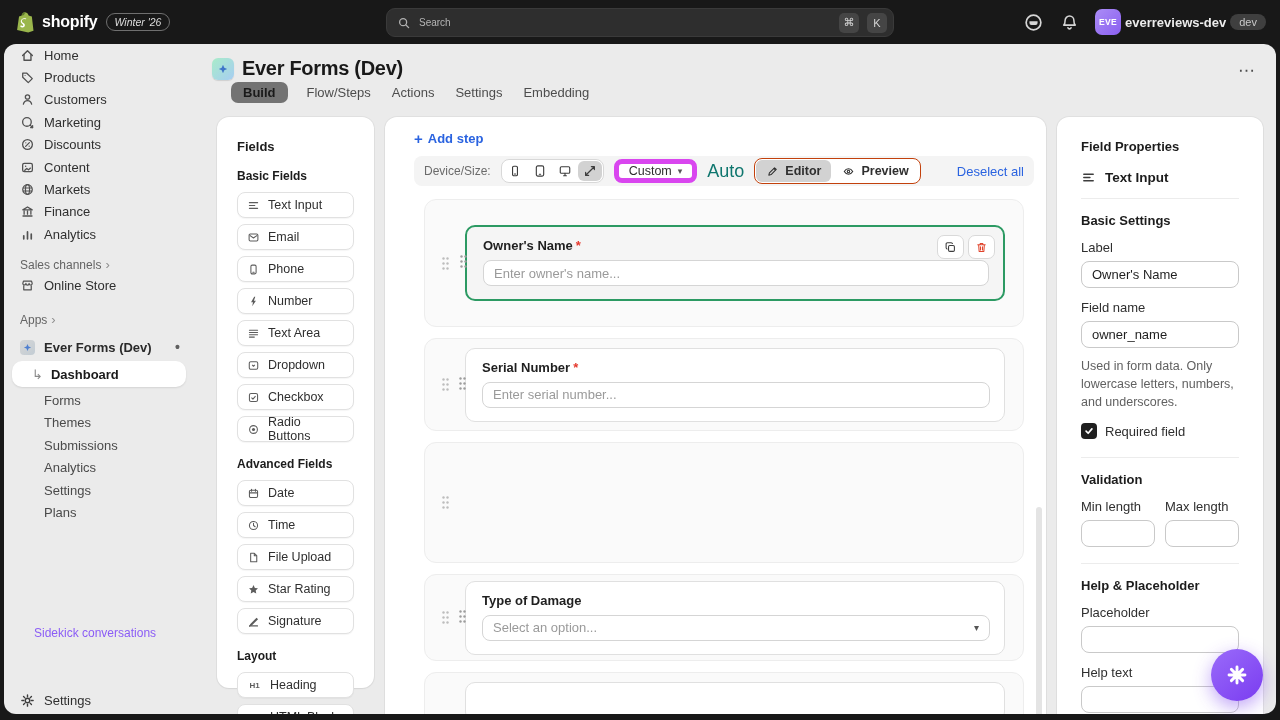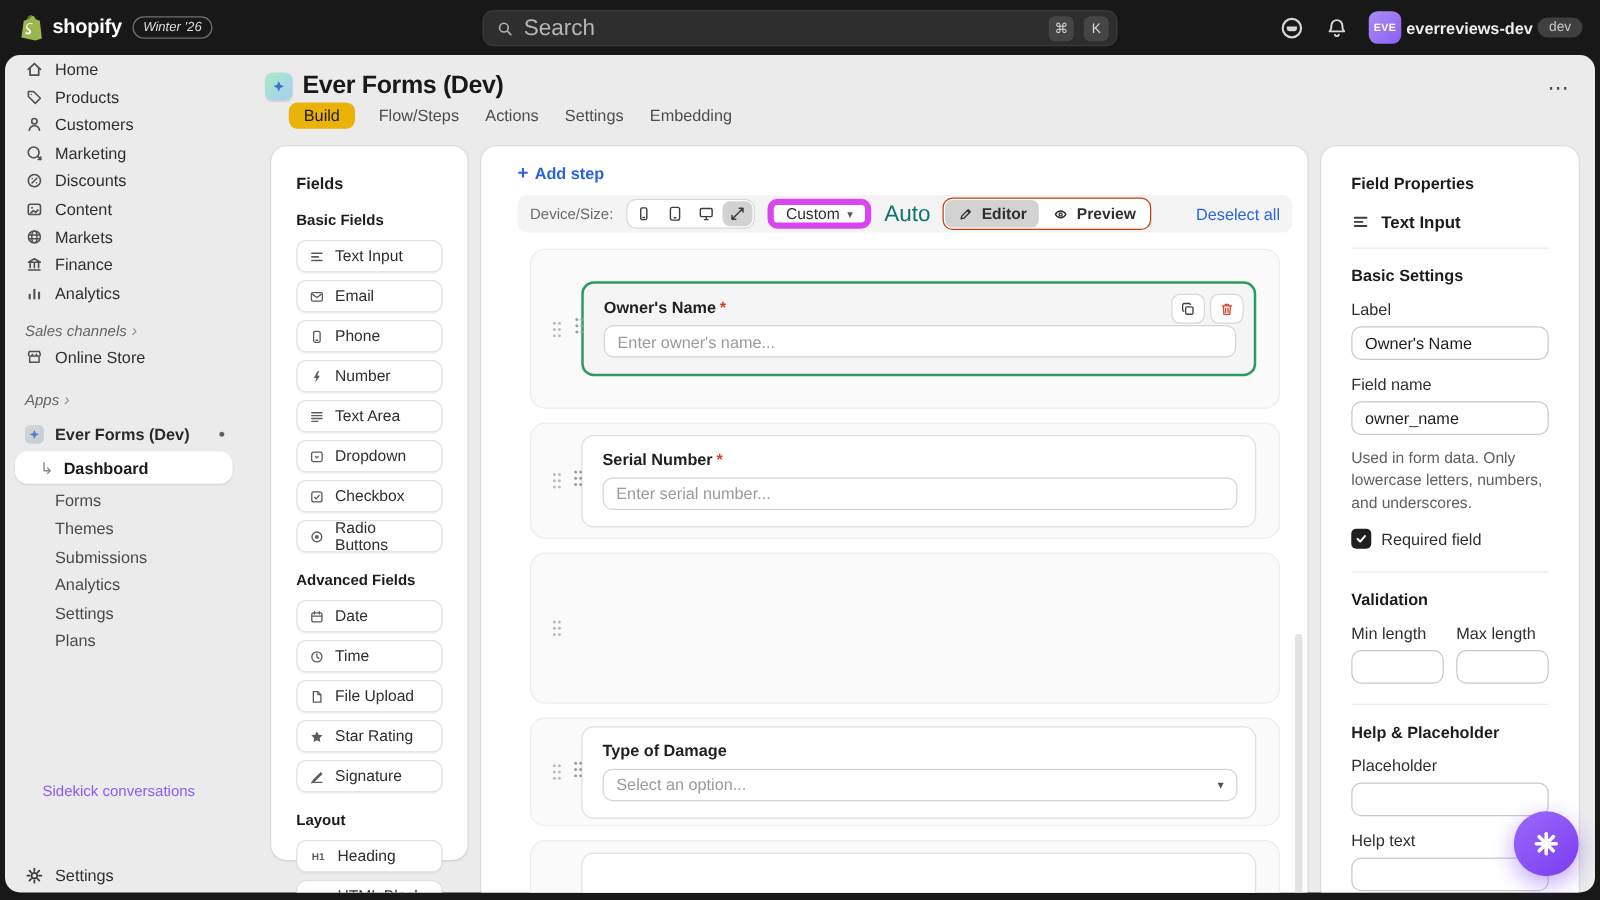--- a/index.html
+++ b/index.html
@@ -9,41 +9,41 @@
 
   
   .topbar{position:absolute;left:0;top:0;width:1280px;height:44px;background:#181818;}
   .logo-wrap{position:absolute;left:14px;top:0;height:44px;display:flex;align-items:center;gap:8px;}
   .logo-word{color:#fff;font-weight:700;font-size:16px;letter-spacing:-0.2px;}
   .ver-badge{border:1px solid #6f6f6f;color:#dcdcdc;font-size:10.5px;font-style:italic;
     border-radius:10px;padding:2px 8px;font-weight:500;}
   .search{position:absolute;left:50%;top:8px;transform:translateX(-50%);width:508px;height:29px;
     background:#2e2e2e;border:1px solid #3a3a3a;border-radius:9px;display:flex;align-items:center;
     gap:8px;padding:0 6px 0 10px;}
-  .search-text{color:#b6b6b6;font-size:18px;flex:1;}
+  .search-text{color:#b6b6b6;font-size:10px;flex:1;}
   .kbd{width:20px;height:20px;background:#454545;border-radius:5px;color:#d6d6d6;font-size:11px;
     display:flex;align-items:center;justify-content:center;}
   .top-right{position:absolute;right:14px;top:0;height:44px;display:flex;align-items:center;gap:16px;}
   .avatar{width:26px;height:26px;border-radius:7px;background:linear-gradient(135deg,#ab8df6,#8a5ff0);
     color:#fff;font-size:8.5px;font-weight:700;display:flex;align-items:center;justify-content:center;
     letter-spacing:.3px;}
   .acct-name{color:#ececec;font-size:13px;font-weight:600;margin-left:-6px;}
   .env-badge{background:#3f3f3f;color:#c9c9c9;font-size:11px;border-radius:9px;padding:2px 9px;margin-left:-6px;}
 
   
   .surface{position:absolute;left:4px;right:4px;top:44px;bottom:6px;background:#ebebeb;
     border-radius:12px;overflow:hidden;}
 
   
   .sidebar{position:absolute;left:0;top:0;bottom:0;width:192px;}
   .nav-row{height:22.4px;display:flex;align-items:center;gap:9px;padding-left:16px;
     font-size:13px;font-weight:500;color:#2f2f2f;cursor:default;}
   .nav-row .ico{color:#525252;}
   .sec-label{height:20px;display:flex;align-items:center;gap:4px;padding-left:16px;
-    font-size:12px;font-weight:500;color:#646464;font-style:italic;}
+    font-size:12px;font-weight:500;color:#646464;}
   .sec-label .chev{color:#8f8f8f;font-size:13px;}
   .app-row{height:22.4px;display:flex;align-items:center;gap:9px;padding:0 16px;
     font-size:13px;font-weight:600;color:#2a2a2a;margin-top:6px;}
   .app-ico{width:15px;height:15px;border-radius:4px;background:linear-gradient(135deg,#d6d6d6,#c2ccd4);
     display:flex;align-items:center;justify-content:center;}
   .app-dot{margin-left:auto;color:#5f5f5f;font-size:14px;line-height:1;}
   .active-item{margin:3px 10px 2px 8px;height:26px;background:#fff;border-radius:10px;
     box-shadow:0 1px 2px rgba(0,0,0,.10);display:flex;align-items:center;gap:8px;
     padding-left:20px;font-size:13px;font-weight:700;color:#1a1a1a;}
   .active-item .elbow{color:#8a8a8a;font-weight:400;font-size:13px;}
@@ -56,21 +56,21 @@
 
   
   .main{position:absolute;left:192px;top:0;right:0;bottom:0;}
   .page-head{position:absolute;left:16px;top:13px;display:flex;align-items:center;gap:8px;}
   .title-ico{width:22px;height:22px;border-radius:6px;background:linear-gradient(135deg,#a9ecc9,#a6cdf2);
     display:flex;align-items:center;justify-content:center;box-shadow:0 1px 1px rgba(0,0,0,.12);}
   .page-title{font-size:20px;font-weight:700;color:#191919;letter-spacing:-0.3px;}
   .head-menu{position:absolute;right:20px;top:16px;color:#4d4d4d;font-size:17px;letter-spacing:1px;cursor:pointer;}
   .tabs{position:absolute;left:35px;top:38px;display:flex;align-items:center;gap:17px;}
   .tab{font-size:13px;color:#4d4d4d;font-weight:500;padding:3px 2px;cursor:pointer;}
-  .tab.active{background:#eab308;border-radius:7px;padding:3px 12px;color:#1a1a1a;font-weight:400;}
+  .tab.active{background:#737373;border-radius:7px;padding:3px 12px;color:#1a1a1a;font-weight:700;}
 
   .panel{position:absolute;background:#fff;border-radius:12px;
     box-shadow:0 0 0 1px rgba(0,0,0,.045),0 1px 2px rgba(0,0,0,.05);}
   .fields-panel{left:21px;top:73px;width:157px;height:571px;padding:22px 20px;}
   .canvas-panel{left:189px;top:73px;width:661px;bottom:-12px;overflow:hidden;}
   .props-panel{left:861px;top:73px;width:206px;bottom:-12px;padding:22px 24px 0;overflow:hidden;}
 
   
   .fp-title{font-size:13px;font-weight:700;color:#1c1c1c;}
   .fp-group{font-size:12px;font-weight:700;color:#1c1c1c;margin:15px 0 9px;}

